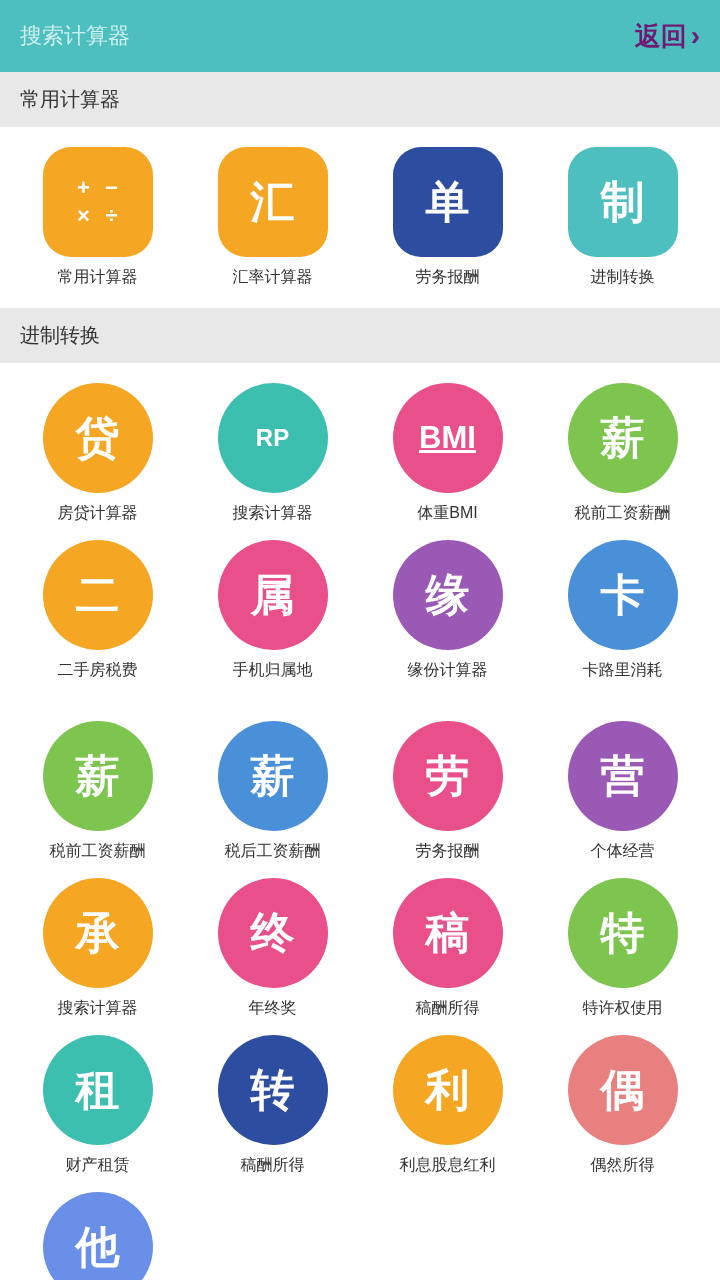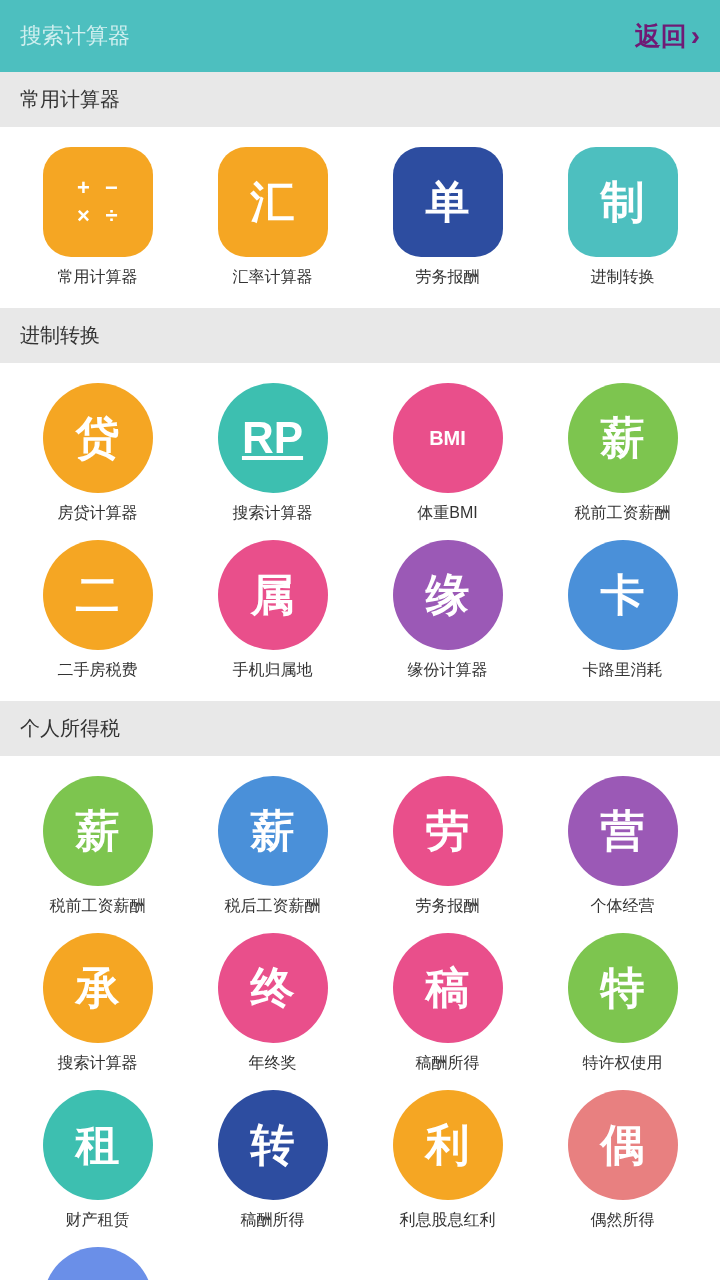--- a/index.html
+++ b/index.html
@@ -145,25 +145,25 @@
       </div>
     </div>
     <div class="section-header">进制转换</div>
     <div class="grid-section">
       <div class="grid">
         <div class="grid-item">
           <div class="icon-circle round" style="background: rgb(245, 166, 35); font-size: 44px;">贷</div>
           <span class="icon-label">房贷计算器</span>
         </div>
         <div class="grid-item">
-          <div class="icon-circle round" style="background: rgb(61, 191, 176); font-size: 44px; text-decoration: underline;">RP</div>
+          <div class="icon-circle round" style="background: rgb(61, 191, 176); font-size: 24px;">RP</div>
           <span class="icon-label">搜索计算器</span>
         </div>
         <div class="grid-item">
-          <div class="icon-circle round" style="background: rgb(233, 79, 139); font-size: 20px;">BMI</div>
+          <div class="icon-circle round" style="background: rgb(233, 79, 139); font-size: 31px; text-decoration: underline;">BMI</div>
           <span class="icon-label">体重BMI</span>
         </div>
         <div class="grid-item">
           <div class="icon-circle round" style="background: rgb(125, 197, 79); font-size: 44px;">薪</div>
           <span class="icon-label">税前工资薪酬</span>
         </div>
         <div class="grid-item">
           <div class="icon-circle round" style="background: rgb(245, 166, 35); font-size: 44px;">二</div>
           <span class="icon-label">二手房税费</span>
         </div>
@@ -174,21 +174,20 @@
         <div class="grid-item">
           <div class="icon-circle round" style="background: rgb(155, 89, 182); font-size: 44px;">缘</div>
           <span class="icon-label">缘份计算器</span>
         </div>
         <div class="grid-item">
           <div class="icon-circle round" style="background: rgb(74, 144, 217); font-size: 44px;">卡</div>
           <span class="icon-label">卡路里消耗</span>
         </div>
       </div>
     </div>
-    <div class="section-header">个人所得税</div>
     <div class="grid-section">
       <div class="grid">
         <div class="grid-item">
           <div class="icon-circle round" style="background: rgb(125, 197, 79); font-size: 44px;">薪</div>
           <span class="icon-label">税前工资薪酬</span>
         </div>
         <div class="grid-item">
           <div class="icon-circle round" style="background: rgb(74, 144, 217); font-size: 44px;">薪</div>
           <span class="icon-label">税后工资薪酬</span>
         </div>

